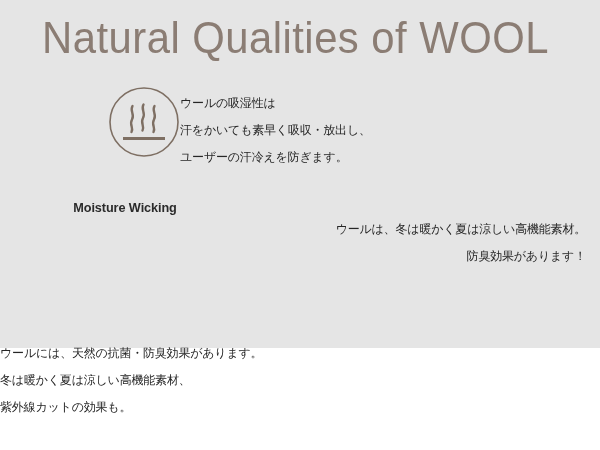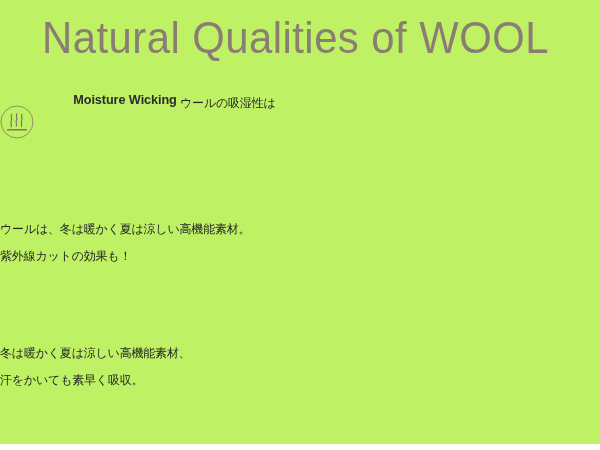--- a/index.html
+++ b/index.html
@@ -9,22 +9,22 @@
   body {
     width: 600px;
     height: 450px;
     background: #ffffff;
     font-family: "Liberation Sans", sans-serif;
     overflow: hidden;
   }
   .infographic {
     position: relative;
     width: 600px;
-    height: 444px;
-    background: #bef264;
+    height: 348px;
+    background: #e5e5e5;
     box-sizing: border-box;
   }
 
   
   .title {
     position: absolute;
     left: 42px;
     top: 12px;
     width: 520px;
     height: 52px;
@@ -49,21 +49,22 @@
     align-items: flex-start;
   }
   .feature-row.row-0 { top: 84px; }
   .feature-row.row-1 { top: 206px; }
   .feature-row.row-2 { top: 332px; }
 
   .icon-block {
     width: 180px;
     flex: 0 0 180px;
     display: flex;
-    align-items: flex-start;
+    flex-direction: column;
+    align-items: flex-end;
     padding-top: 2px;
     gap: 36px;
   }
   .icon-circle {
     width: 72px;
     height: 72px;
     display: block;
   }
   .icon-label {
     margin-top: 6px;
@@ -83,21 +84,21 @@
   }
   .text-line {
     color: #262626;
     font-size: 12px;
     line-height: 27px;
     white-space: nowrap;
     letter-spacing: -0.2px;
     font-weight: 400;
   }
 
-  .row-1 .text-block { padding-top: 10px; }
+  .row-1 .text-block { padding-top: 10px; text-align: right; }
   .row-2 .text-block { padding-top: 8px; }
 </style>
 </head>
 <body>
 
 <div class="infographic">
 
   <div class="title">Natural Qualities of WOOL</div>
 
   <div class="feature-row row-0">
@@ -106,30 +107,33 @@
         <circle cx="36" cy="36" r="34" fill="none" stroke="#7e6f63" stroke-width="1.6"></circle>
         <path d="M24.5 20 C21.5 25, 27 28, 24 33.5 C21 39, 26 41.5, 23.5 46" fill="none" stroke="#7e6f63" stroke-width="2.4" stroke-linecap="round"></path>
         <path d="M35.5 18.5 C32.5 23.5, 38 26.5, 35 32 C32 37.5, 37 40, 34.5 44.5" fill="none" stroke="#7e6f63" stroke-width="2.4" stroke-linecap="round"></path>
         <path d="M46.5 20 C43.5 25, 49 28, 46 33.5 C43 39, 48 41.5, 45.5 46" fill="none" stroke="#7e6f63" stroke-width="2.4" stroke-linecap="round"></path>
         <rect x="15" y="51" width="42" height="3" fill="#7e6f63"></rect>
       </svg>
       <div class="icon-label">Moisture Wicking</div>
     </div>
     <div class="text-block">
       <div class="text-line">ウールの吸湿性は</div>
+      <div class="text-line">汗をかいても素早く吸収・放出し、</div>
+      <div class="text-line">ユーザーの汗冷えを防ぎます。</div>
     </div>
   </div>
 
   <div class="feature-row row-1">
     <div class="text-block">
       <div class="text-line">ウールは、冬は暖かく夏は涼しい高機能素材。</div>
-      <div class="text-line">紫外線カットの効果も！</div>
+      <div class="text-line">防臭効果があります！</div>
     </div>
   </div>
 
   <div class="feature-row row-2">
     <div class="text-block">
+      <div class="text-line">ウールには、天然の抗菌・防臭効果があります。</div>
       <div class="text-line">冬は暖かく夏は涼しい高機能素材、</div>
-      <div class="text-line">汗をかいても素早く吸収。</div>
+      <div class="text-line">紫外線カットの効果も。</div>
     </div>
   </div>
 
 </div>
 
 </body></html>

